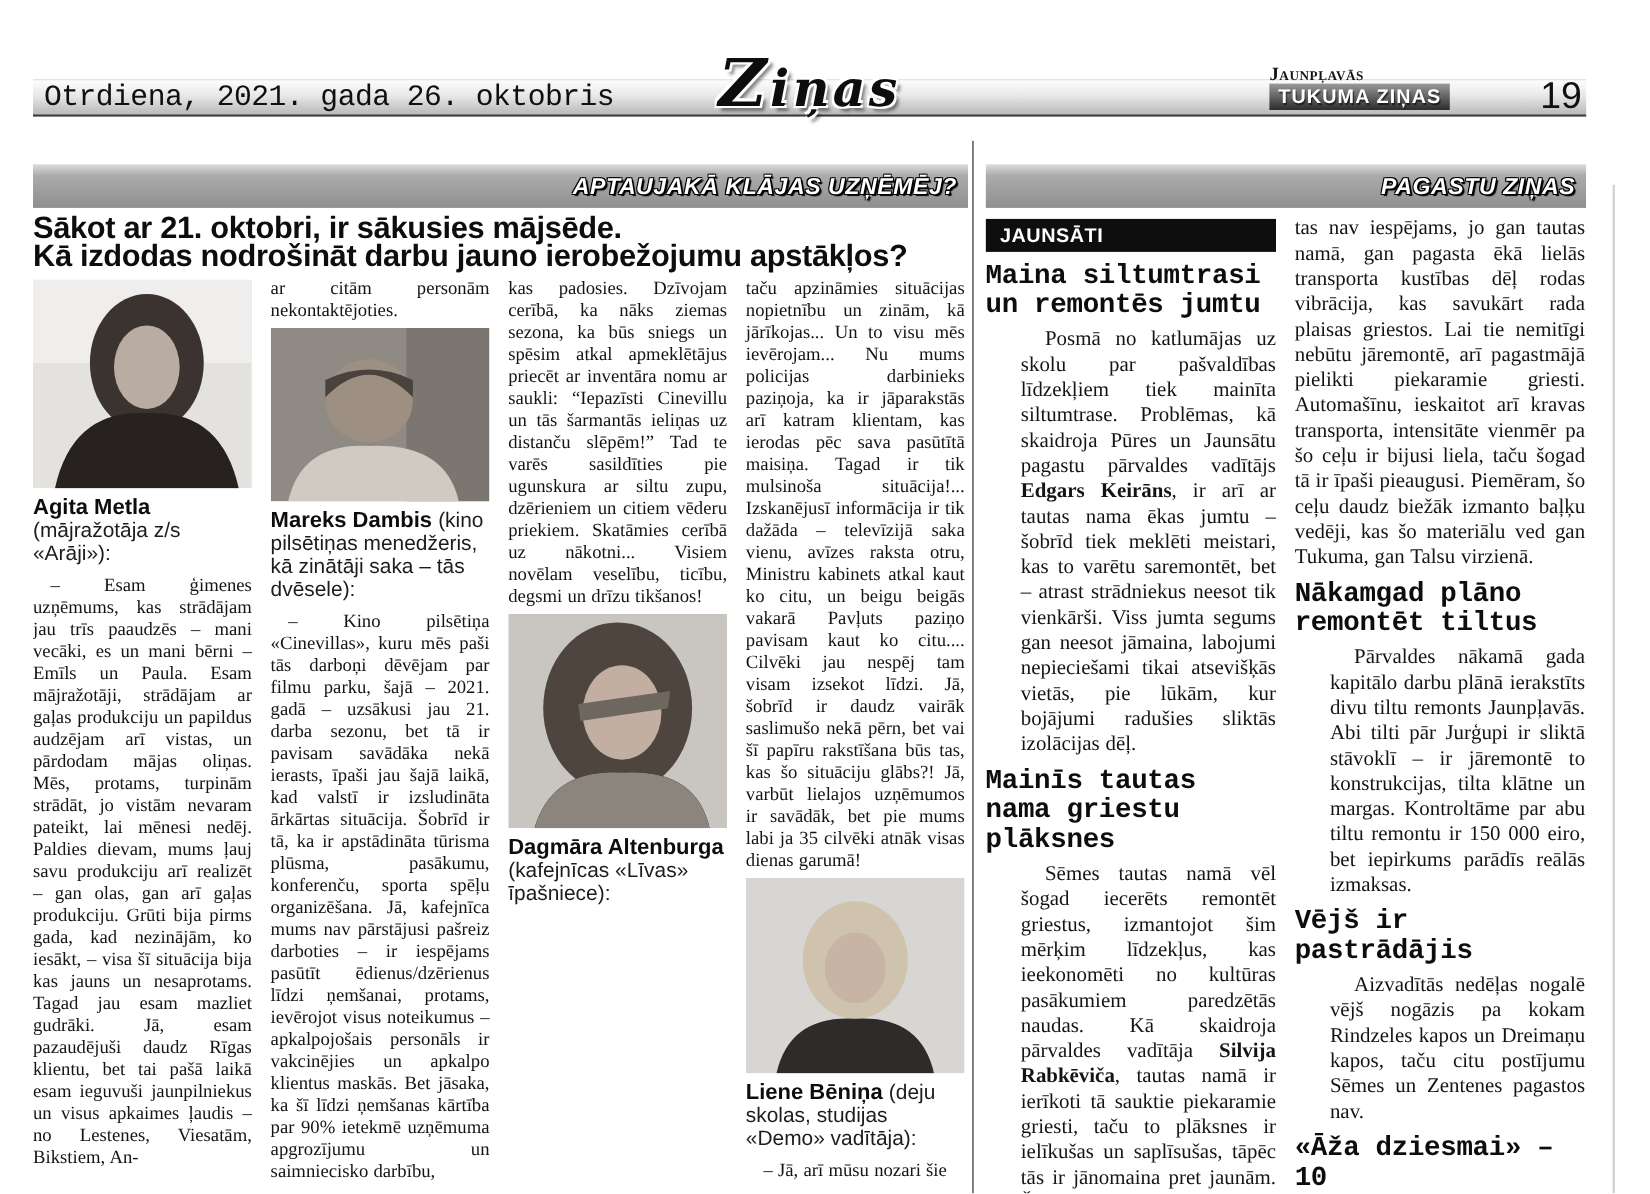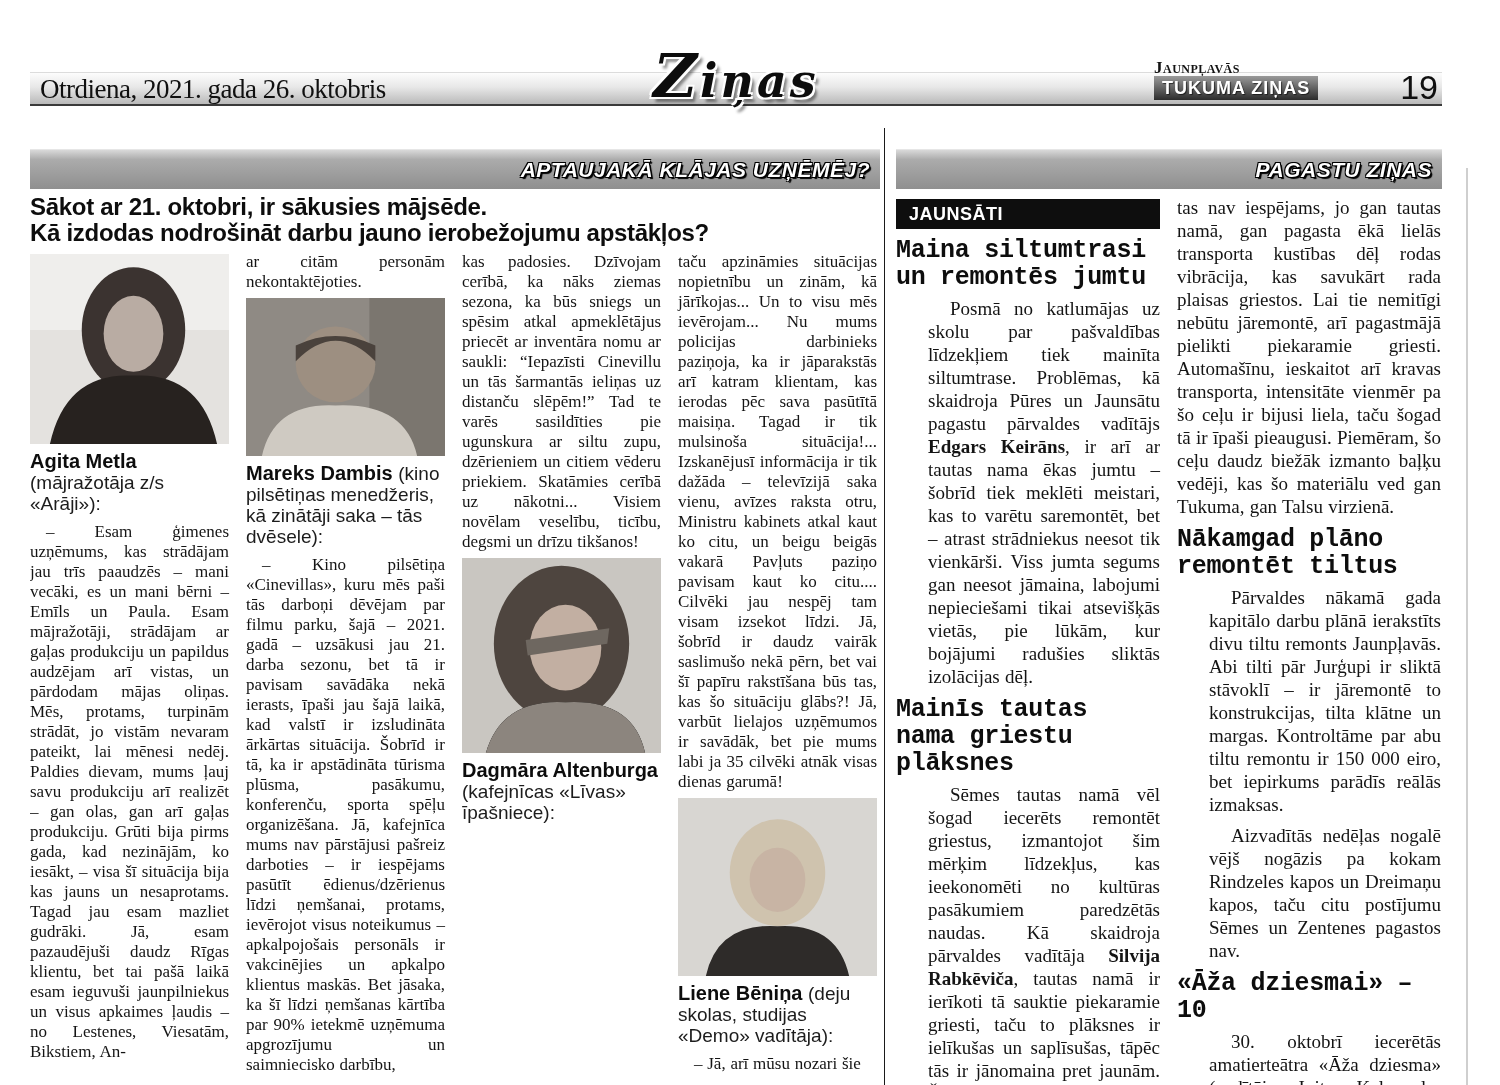--- a/index.html
+++ b/index.html
@@ -2,21 +2,21 @@
 <html><head>
 <meta charset="utf-8">
 <style>
   html,body{margin:0;padding:0;background:#fff;}
   .page{position:relative;width:1500px;height:1085px;background:#fff;overflow:hidden;
         font-family:"Liberation Serif",serif;color:#141414;}
   
   .topbar{position:absolute;left:30px;top:72px;width:1412px;height:34px;}
   .strip{position:absolute;inset:0;background:linear-gradient(180deg,#fdfdfd 0%,#e8e8e8 45%,#b9b9b9 100%);
          border-bottom:2px solid #3a3a3a;border-top:1px solid #dcdcdc;}
-  .date{position:absolute;left:10px;top:1px;font-family:Liberation Serif, serif;
+  .date{position:absolute;left:10px;top:1px;font-family:Liberation Mono, monospace;
         font-size:27px;line-height:32px;color:#101010;letter-spacing:-0.5px;}
   .masthead{position:absolute;left:50%;transform:translateX(-50%);top:-22px;z-index:3;
         font-family:"DejaVu Serif",serif;font-weight:bold;font-style:italic;font-size:46px;line-height:52px;
         color:#0d0d0d;letter-spacing:3px;
         text-shadow:2px 2px 0 #fff,-2px -2px 0 #fff,2px -2px 0 #fff,-2px 2px 0 #fff,4px 5px 3px rgba(0,0,0,.45);}
   .masthead::first-letter{font-size:60px;}
   .brand{position:absolute;right:118px;top:-13px;z-index:3;width:170px;}
   .brand-top{font-family:"Liberation Serif",serif;font-variant:small-caps;font-weight:bold;
         font-size:17px;line-height:17px;color:#141414;letter-spacing:0.5px;}
   .brand-bottom{display:inline-block;background:linear-gradient(180deg,#9a9a9a,#2c2c2c);
@@ -27,21 +27,21 @@
         font-size:34px;color:#101010;z-index:3;}
   
   .graybar{height:40px;background:linear-gradient(180deg,#d9d9d9 0%,#ababab 25%,#8f8f8f 100%);
         border-top:1px solid #e6e6e6;display:flex;justify-content:flex-end;align-items:center;
         padding:0 10px;box-sizing:border-box;margin-top:21px;}
   .barlabel{font-family:"Liberation Sans",sans-serif;font-weight:bold;font-style:italic;
         font-size:21px;color:#fff;letter-spacing:0.5px;
         text-shadow:-1px -1px 0 #000,1px -1px 0 #000,-1px 1px 0 #000,1px 1px 0 #000,2px 2px 1px #000;}
   
   .survey{position:absolute;left:30px;top:128px;width:850px;bottom:0;overflow:hidden;}
-  .headline{font-family:"Liberation Sans",sans-serif;font-weight:bold;font-size:24px;
+  .headline{font-family:"Liberation Sans",sans-serif;font-weight:bold;font-size:28px;
         line-height:26px;letter-spacing:-0.3px;color:#0d0d0d;margin:5px 0 4px;}
   .cols{display:flex;gap:17px;margin-top:6px;}
   .col{width:199px;flex:none;}
   .body{font-size:17px;line-height:20px;text-align:justify;margin:0 0 6px;
         word-spacing:0.5px;hyphens:manual;}
   .p-dash{text-indent:16px;}
   .caption{font-family:"Liberation Sans",sans-serif;font-size:19px;line-height:21px;
         color:#1c1c1c;margin:2px 0 8px;}
   .caption b{font-size:20px;color:#0d0d0d;}
   .photo{width:100%;margin:2px 0 7px;position:relative;overflow:hidden;}
@@ -163,20 +163,21 @@
         <h2 class="atitle">Maina siltumtrasi un remontēs jumtu</h2>
         <p class="bodyr indent"><span>Posmā no katlumājas uz skolu par pašvaldības līdzekļiem tiek mainīta siltumtrase. Problēmas, kā skaidroja Pūres un Jaunsātu pagastu pārvaldes vadītājs </span><b>Edgars Keirāns</b><span>, ir arī ar tautas nama ēkas jumtu – šobrīd tiek meklēti meistari, kas to varētu saremontēt, bet – atrast strādniekus neesot tik vienkārši. Viss jumta segums gan neesot jāmaina, labojumi nepieciešami tikai atsevišķās vietās, pie lūkām, kur bojājumi radušies sliktās izolācijas dēļ.</span></p>
         <h2 class="atitle">Mainīs tautas nama griestu plāksnes</h2>
         <p class="bodyr indent"><span>Sēmes tautas namā vēl šogad iecerēts remontēt griestus, izmantojot šim mērķim līdzekļus, kas ieekonomēti no kultūras pasākumiem paredzētās naudas. Kā skaidroja pārvaldes vadītāja </span><b>Silvija Rabkēviča</b><span>, tautas namā ir ierīkoti tā sauktie piekaramie griesti, taču to plāksnes ir ielīkušas un saplīsušas, tāpēc tās ir jānomaina pret jaunām. Šī problēma bija radusies tāpēc, ka zāle savulaik, taupot līdzekļus, netika kārtīgi apkurināta. Tagad apkures problēma ir atrisināta. Vienlaikus tiks nomainīti arī neekonomiskie apgaismes ķermeņi pret jauniem – ekonomiskiem. Vaicāta, vai šajā vecajā ēkā nav domāts atteikties no piekaramajiem griestiem vispār un atjaunot</span></p>
       </div>
 
       <div class="colr">
         <p class="bodyr">tas nav iespējams, jo gan tautas namā, gan pagasta ēkā lielās transporta kustības dēļ rodas vibrācija, kas savukārt rada plaisas griestos. Lai tie nemitīgi nebūtu jāremontē, arī pagastmājā pielikti piekaramie griesti. Automašīnu, ieskaitot arī kravas transporta, intensitāte vienmēr pa šo ceļu ir bijusi liela, taču šogad tā ir īpaši pieaugusi. Piemēram, šo ceļu daudz biežāk izmanto baļķu vedēji, kas šo materiālu ved gan Tukuma, gan Talsu virzienā.</p>
         <h2 class="atitle">Nākamgad plāno remontēt tiltus</h2>
         <p class="bodyr indent">Pārvaldes nākamā gada kapitālo darbu plānā ierakstīts divu tiltu remonts Jaunpļavās. Abi tilti pār Jurģupi ir sliktā stāvoklī – ir jāremontē to konstrukcijas, tilta klātne un margas. Kontroltāme par abu tiltu remontu ir 150 000 eiro, bet iepirkums parādīs reālās izmaksas.</p>
+        <h2 class="atitle">Vējš ir pastrādājis</h2>
         <p class="bodyr indent">Aizvadītās nedēļas nogalē vējš nogāzis pa kokam Rindzeles kapos un Dreimaņu kapos, taču citu postījumu Sēmes un Zentenes pagastos nav.</p>
         <h2 class="atitle">«Āža dziesmai» – 10</h2>
         <p class="bodyr indent">30. oktobrī iecerētās amatierteātra «Āža dziesma» (vadītāja Ivita Kalnozola-Kalsere) desmitās dzimšanas dienas svinības jeb karnevāls, protams, nenotiks, taču feisbukā – Zentenes kultūras nama un Sēmes tautas nama lapā – šajā dienā varēs atskatīties uz mirkļiem teātra desmit gadu darbībā. Īstās svinības notiks, kad visi ierobežojumi tiks atcelti</p>
       </div>
 
     </div>
   </div>
 
 </div>
 

